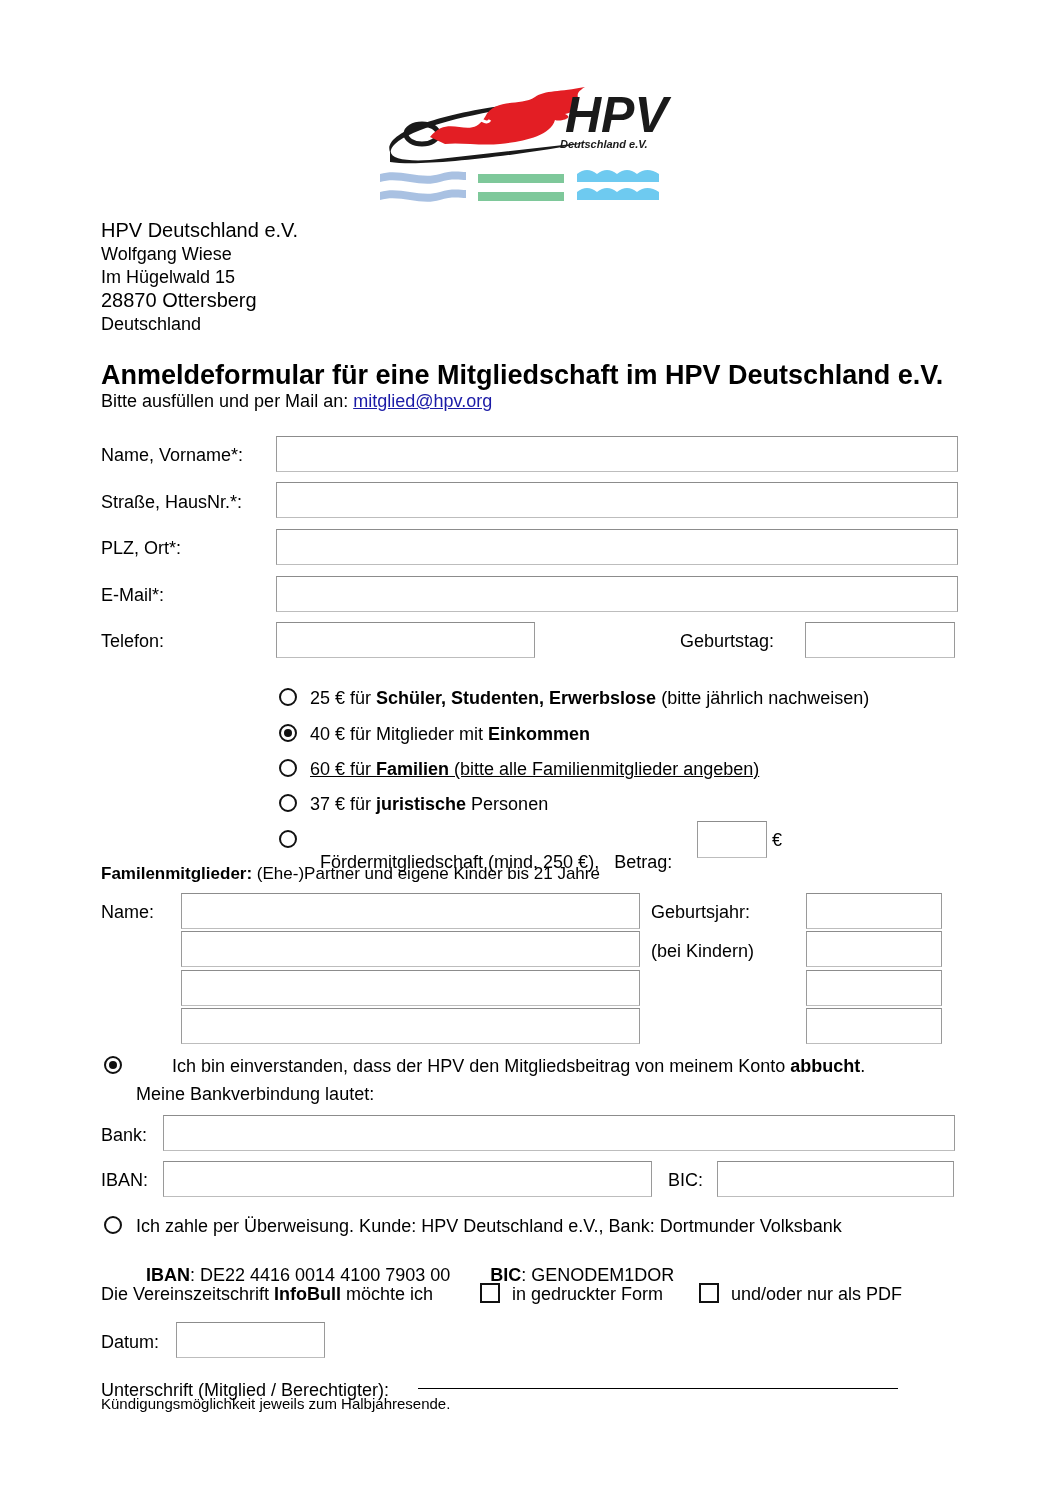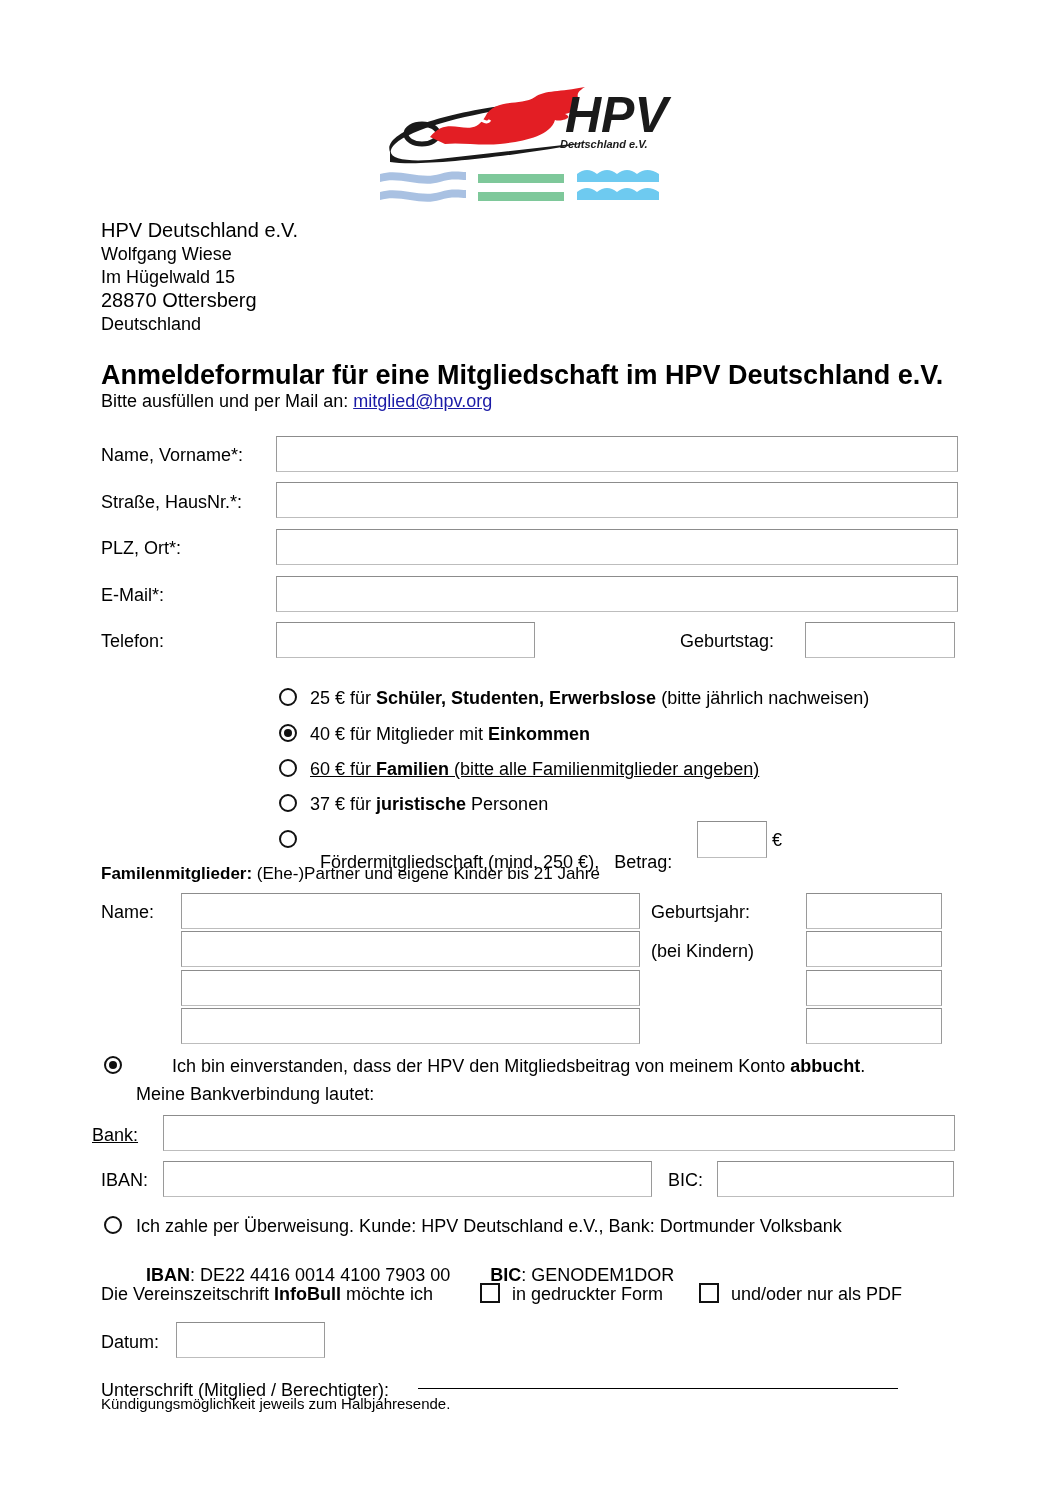--- a/index.html
+++ b/index.html
@@ -114,21 +114,21 @@
 <div class="field" style="left:806px;top:931px;width:136px;height:36px;"></div>
 <div class="field" style="left:806px;top:970px;width:136px;height:36px;"></div>
 <div class="field" style="left:806px;top:1008px;width:136px;height:36px;"></div>
 
 <div class="radio on" style="left:104px;top:1056px;"></div>
 <div class="t" style="left:136px;top:1055px;margin-left:36px;">
   <span>Ich bin einverstanden, dass der HPV den Mitgliedsbeitrag von meinem Konto </span><b>abbucht</b><span>.</span>
 </div>
 <div class="t" style="left:136px;top:1083px;">Meine Bankverbindung lautet:</div>
 
-<div class="t" style="left:92px;top:1124px;text-decoration:underline;">Bank:</div>
+<div class="t" style="left:101px;top:1124px;">Bank:</div>
 <div class="field" style="left:163px;top:1115px;width:792px;height:36px;"></div>
 
 <div class="t" style="left:101px;top:1169px;">IBAN:</div>
 <div class="field" style="left:163px;top:1161px;width:489px;height:36px;"></div>
 <div class="t" style="left:668px;top:1169px;">BIC:</div>
 <div class="field" style="left:717px;top:1161px;width:237px;height:36px;"></div>
 
 <div class="radio" style="left:104px;top:1216px;"></div>
 <div class="t" style="left:136px;top:1215px;">Ich zahle per Überweisung. Kunde: HPV Deutschland e.V., Bank: Dortmunder Volksbank</div>
 <div class="t" style="left:136px;top:1242px;white-space:pre;">

